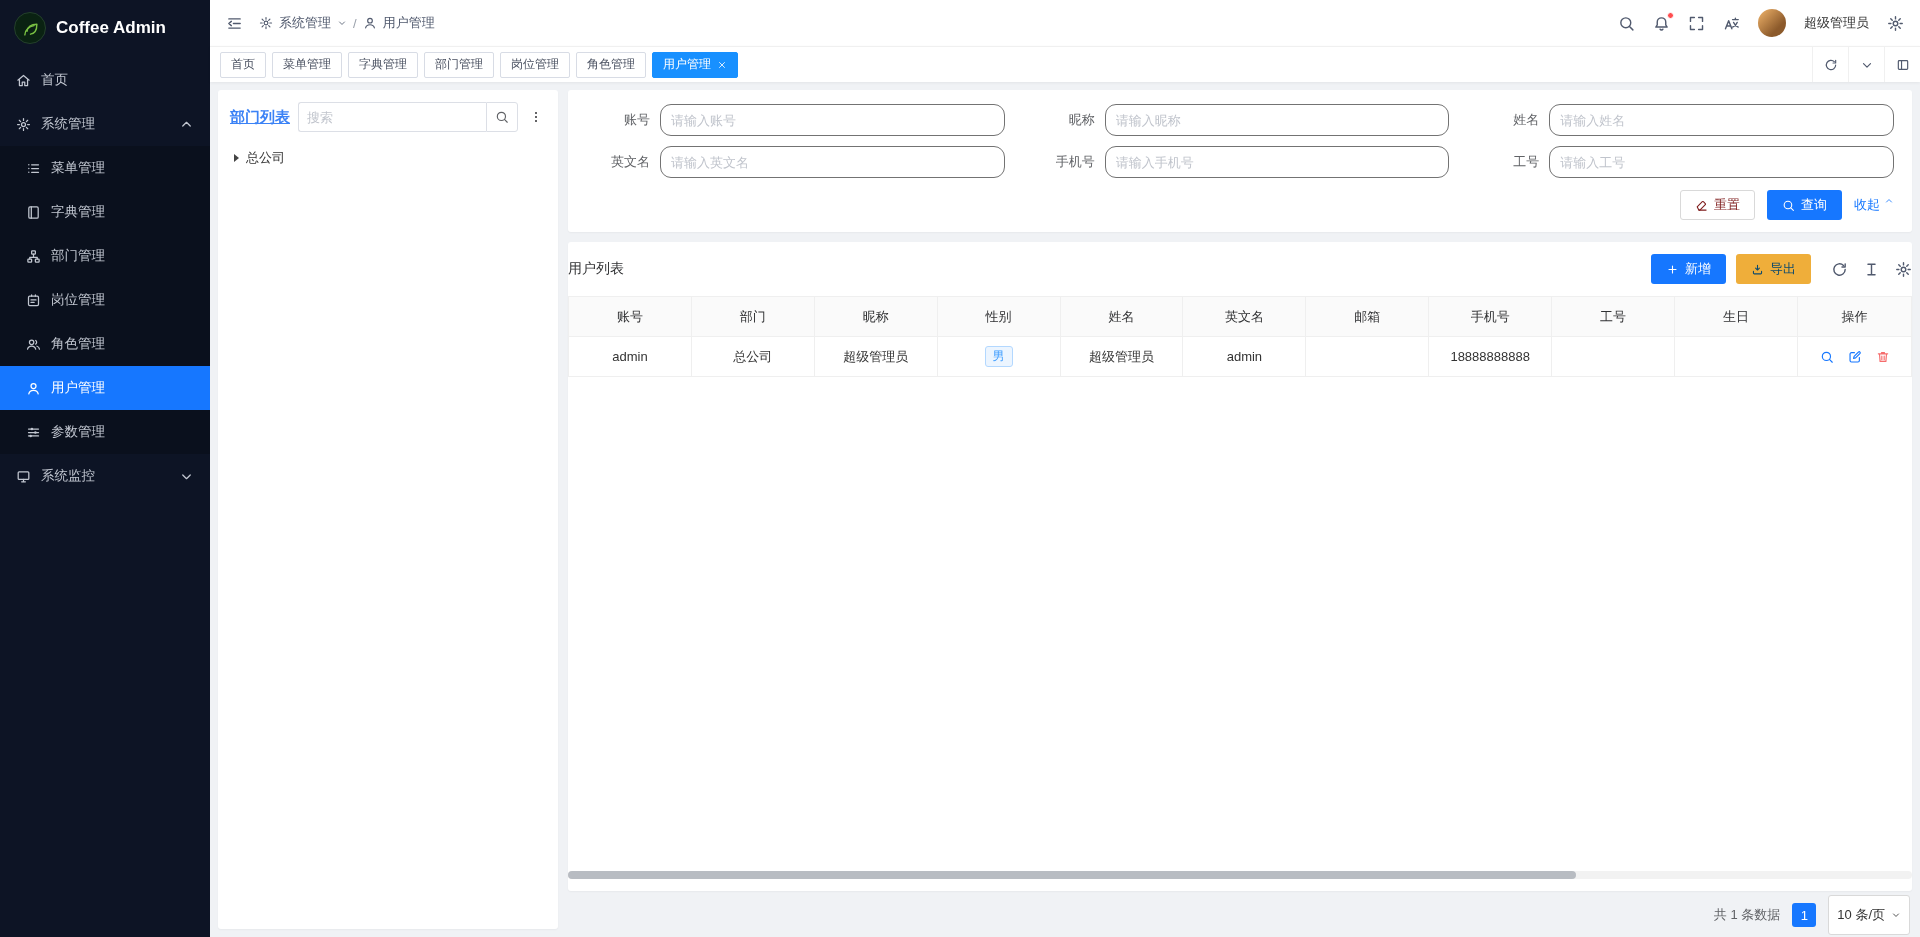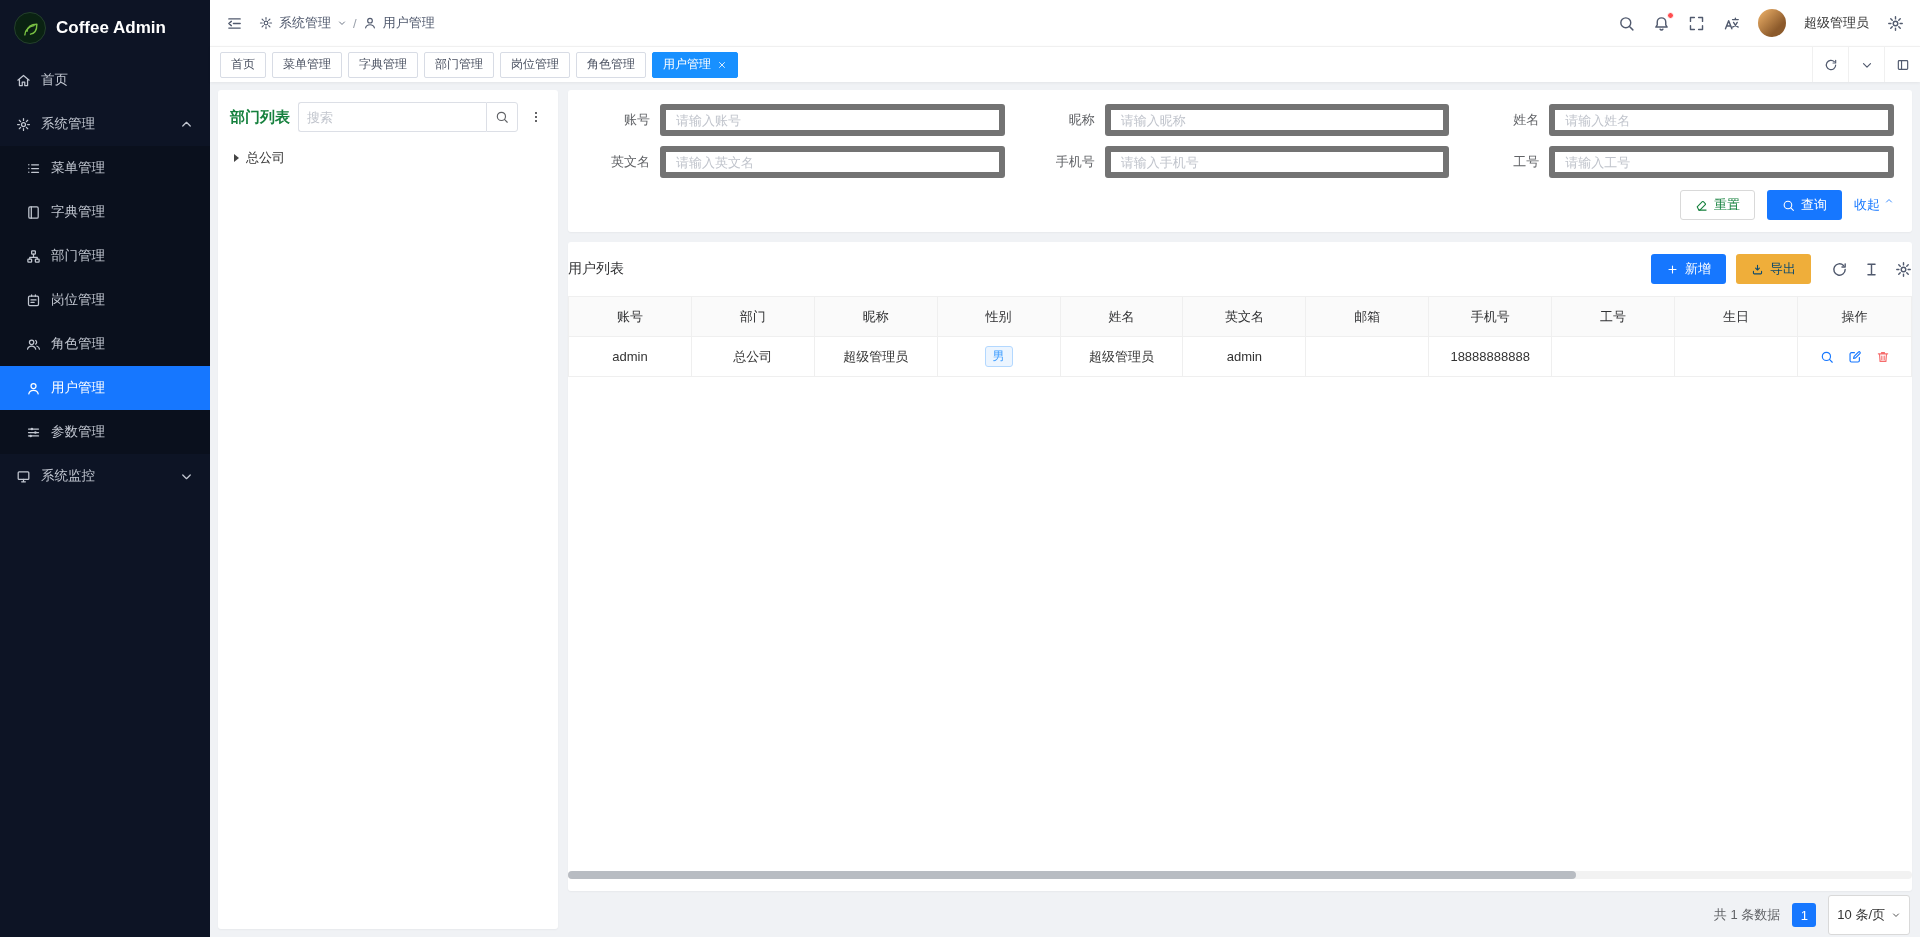--- a/index.html
+++ b/index.html
@@ -44,39 +44,39 @@
   .tab-close{display:flex;align-items:center;cursor:pointer;}
   .tab-actions{display:flex;align-items:stretch;height:100%;color:#515a6e;}
   .tab-action{width:36px;display:flex;align-items:center;justify-content:center;border-left:1px solid #f0f0f0;background:#fff;cursor:pointer;border-top:none;border-right:none;border-bottom:none;color:#515a6e;}
 
   
   .content{flex:1;display:flex;gap:10px;padding:8px;min-height:0;}
   .card{background:#fff;border-radius:3px;box-shadow:0 1px 2px rgba(0,0,0,.04);}
 
   .dept-card{width:340px;flex:none;padding:12px;display:flex;flex-direction:column;gap:12px;}
   .dept-head{display:flex;align-items:center;gap:8px;}
-  .dept-title{font-size:15px;font-weight:700;color:#15803d;white-space:nowrap;}
+  .dept-title{font-size:15px;font-weight:700;color:#3b82f6;white-space:nowrap;text-decoration:underline;}
   .dept-search{flex:1;display:flex;min-width:0;}
   .dept-search input{flex:1;height:30px;border:1px solid #dcdfe6;border-right:none;border-radius:3px 0 0 3px;padding:0 8px;font-size:13px;min-width:0;outline:none;}
   .dept-search .search-btn{width:32px;height:30px;border:1px solid #dcdfe6;background:#fff;border-radius:0 3px 3px 0;display:flex;align-items:center;justify-content:center;color:#606266;cursor:pointer;}
   .more-btn{width:20px;height:30px;border:none;background:none;display:flex;align-items:center;justify-content:center;color:#303133;cursor:pointer;}
   .tree-item{display:flex;align-items:center;gap:7px;height:28px;padding:0 4px;cursor:pointer;color:#333;}
   .caret{width:0;height:0;border-left:5px solid #444;border-top:4px solid transparent;border-bottom:4px solid transparent;flex:none;}
 
   .main-col{flex:1;display:flex;flex-direction:column;gap:10px;min-width:0;}
 
   .filter-card{padding:14px 18px 12px;flex:none;}
   .filter-grid{display:grid;grid-template-columns:1fr 1fr 1fr;gap:10px 26px;}
   .field{display:flex;align-items:center;gap:10px;min-width:0;}
   .field label{width:64px;text-align:right;color:#606266;flex:none;white-space:nowrap;}
-  .field input{flex:1;height:32px;border:6px solid #737373;border-radius:3px;padding:7px 10px;font-size:13px;color:#333;min-width:0;outline:none;}
+  .field input{flex:1;height:32px;border:1px solid #737373;border-radius:11px;padding:7px 10px;font-size:13px;color:#333;min-width:0;outline:none;}
   input::placeholder{color:#c0c4cc;}
   .filter-actions{display:flex;justify-content:flex-end;align-items:center;gap:12px;margin-top:12px;}
   .btn{height:30px;display:inline-flex;align-items:center;gap:6px;padding:0 14px;border-radius:3px;border:1px solid transparent;font-size:13px;cursor:pointer;background:#fff;white-space:nowrap;}
-  .btn-plain{border-color:#d9d9d9;color:#15803d;}
+  .btn-plain{border-color:#d9d9d9;color:#7f1d1d;}
   .btn-primary{background:var(--accent,#1677ff);color:#fff;}
   .btn-warning{background:var(--export,#efae3a);color:#0c4a6e;}
   .link{color:var(--accent,#1677ff);display:inline-flex;align-items:flex-start;gap:4px;cursor:pointer;background:none;border:none;font-size:13px;}
 
   .list-card{flex:1;padding:12px 0;display:flex;flex-direction:column;min-height:0;}
   .list-head{display:flex;align-items:center;margin-bottom:12px;}
   .list-title{font-size:14px;color:#303133;flex:1;}
   .list-actions{display:flex;align-items:center;gap:10px;}
   .tool-icons{display:flex;align-items:center;gap:15px;color:#515a6e;margin-left:10px;}
   .btn .ic{width:13px;height:13px;}

